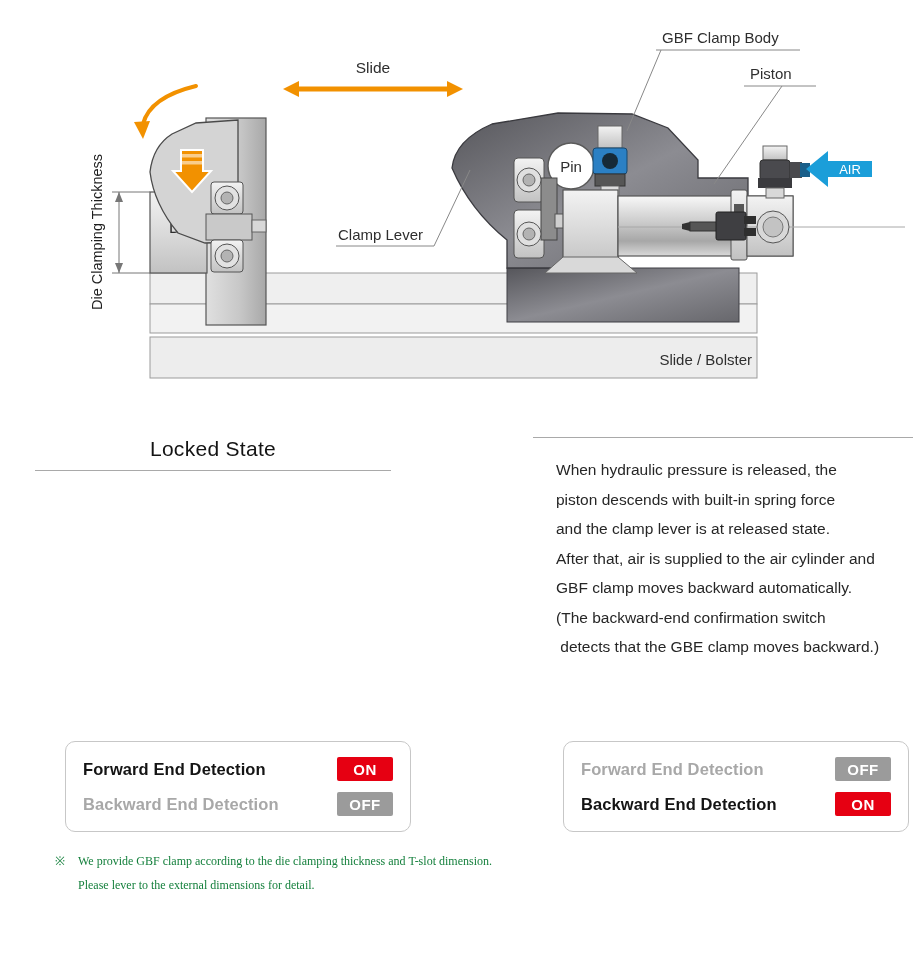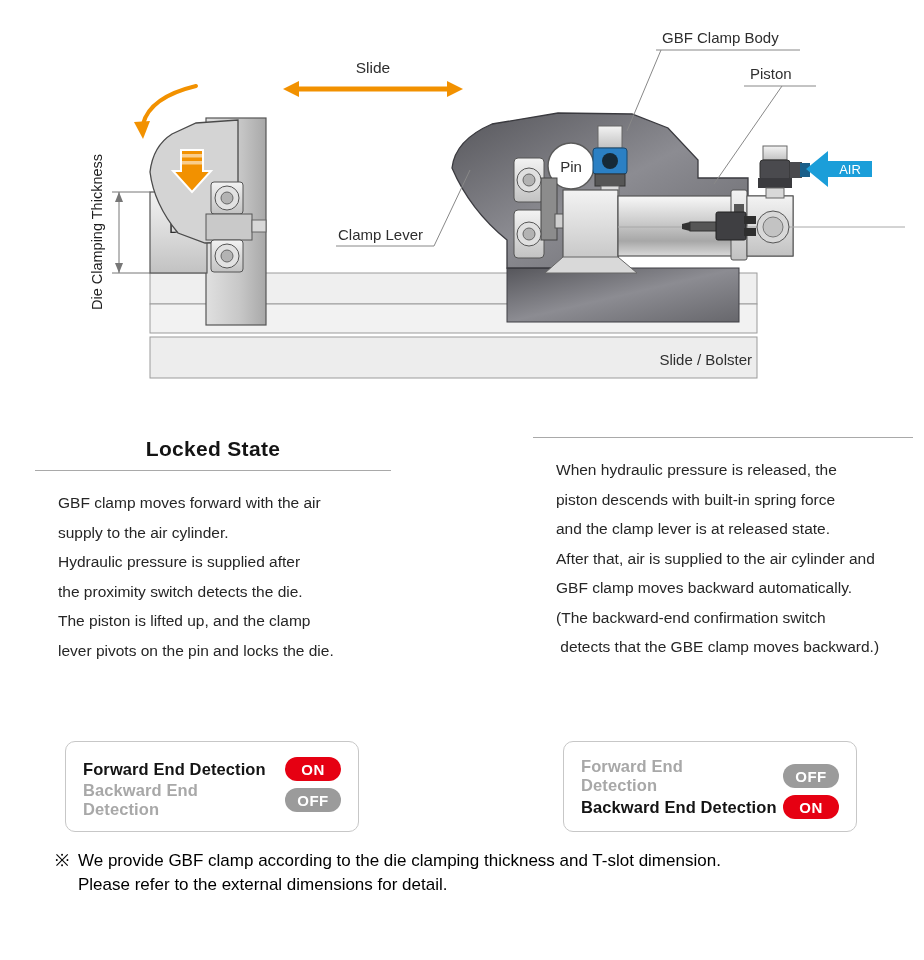--- a/index.html
+++ b/index.html
@@ -10,53 +10,53 @@
     font-family:"Liberation Sans", sans-serif;
     overflow:hidden;
   }
   svg text{font-family:"Liberation Sans", sans-serif;}
 
   
   .state-col{position:absolute;top:437px;}
   .state-col.locked{left:35px;width:356px;}
   .state-col.released{left:533px;width:380px;}
   .state-title{
-    font-size:21px;font-weight:bold;color:#141414;
+    font-size:21px;font-weight:normal;color:#141414;
     text-align:center;letter-spacing:.3px;margin:0 0 9px 0;
   }
   .state-rule{height:1px;background:#a9a9a9;width:100%;}
   .state-text{
     margin-top:17px;padding-left:23px;
     font-size:15.5px;color:#262626;line-height:29.5px;
     white-space:pre-wrap;
   }
 
   
   .detect-box{
-    position:absolute;top:741px;width:294px;height:91px;
+    position:absolute;top:741px;width:346px;height:91px;
     border:1px solid #c7c7c7;border-radius:10px;background:#fff;
     box-sizing:border-box;padding:15px 17px;
     display:flex;flex-direction:column;justify-content:space-between;
   }
   .detect-box.locked{left:65px;}
   .detect-box.released{left:563px;}
   .detect-row{display:flex;align-items:center;justify-content:space-between;}
   .detect-label{font-size:16.5px;font-weight:bold;letter-spacing:.1px;}
   .detect-label.active{color:#141414;}
   .detect-label.inactive{color:#a8a8a8;}
   .badge{
-    min-width:38px;height:24px;padding:0 9px;border-radius:12px;
+    min-width:38px;height:24px;padding:0 9px;border-radius:2px;
     display:flex;align-items:center;justify-content:center;
     color:#fff;font-size:15px;font-weight:bold;letter-spacing:.5px;
   }
   .badge.on{background:#e60012;}
   .badge.off{background:#9b9b9b;margin-left:46px;}
 
   
-  .footnote{position:absolute;left:55px;top:849px;font-size:17px;color:#000000;line-height:24px;}
+  .footnote{position:absolute;left:55px;top:849px;font-size:12px;color:#15803d;line-height:24px;font-family:Liberation Serif, serif;}
   .footnote .marker{display:inline-block;width:23px;}
   .footnote .l2{padding-left:23px;}
 </style>
 </head>
 <body>
 
 <div class="page">
 
   <svg width="924" height="400" viewBox="0 0 924 400" style="position:absolute;left:0;top:0;">
     <defs>
@@ -208,26 +208,20 @@
     <g>
       <text x="338" y="240" font-size="15" fill="#2e2e2e">Clamp Lever</text>
       <line x1="336" y1="246" x2="434" y2="246" stroke="#888" stroke-width="1"></line>
       <line x1="434" y1="246" x2="470" y2="170" stroke="#888" stroke-width="1"></line>
     </g>
   </svg>
 
   <div class="state-col locked">
     <div class="state-title">Locked State</div>
     <div class="state-rule"></div>
-    <div class="state-text">GBF clamp moves forward with the air
-supply to the air cylinder.
-Hydraulic pressure is supplied after
-the proximity switch detects the die.
-The piston is lifted up, and the clamp
-lever pivots on the pin and locks the die.</div>
   </div>
 
   <div class="state-col released">
     <div class="state-rule"></div>
     <div class="state-text">When hydraulic pressure is released, the
 piston descends with built-in spring force
 and the clamp lever is at released state.
 After that, air is supplied to the air cylinder and
 GBF clamp moves backward automatically.
 (The backward-end confirmation switch
@@ -251,16 +245,16 @@
       <span class="badge off">OFF</span>
     </div>
     <div class="detect-row">
       <span class="detect-label active">Backward End Detection</span>
       <span class="badge on">ON</span>
     </div>
   </div>
 
   <div class="footnote">
     <div><span class="marker">※</span><span>We provide GBF clamp according to the die clamping thickness and T-slot dimension.</span></div>
-    <div class="l2"><span>Please refer to the external dimensions for detail.</span></div>
+    <div class="l2"><span>Please lever to the external dimensions for detail.</span></div>
   </div>
 
 </div>
 
 </body></html>

